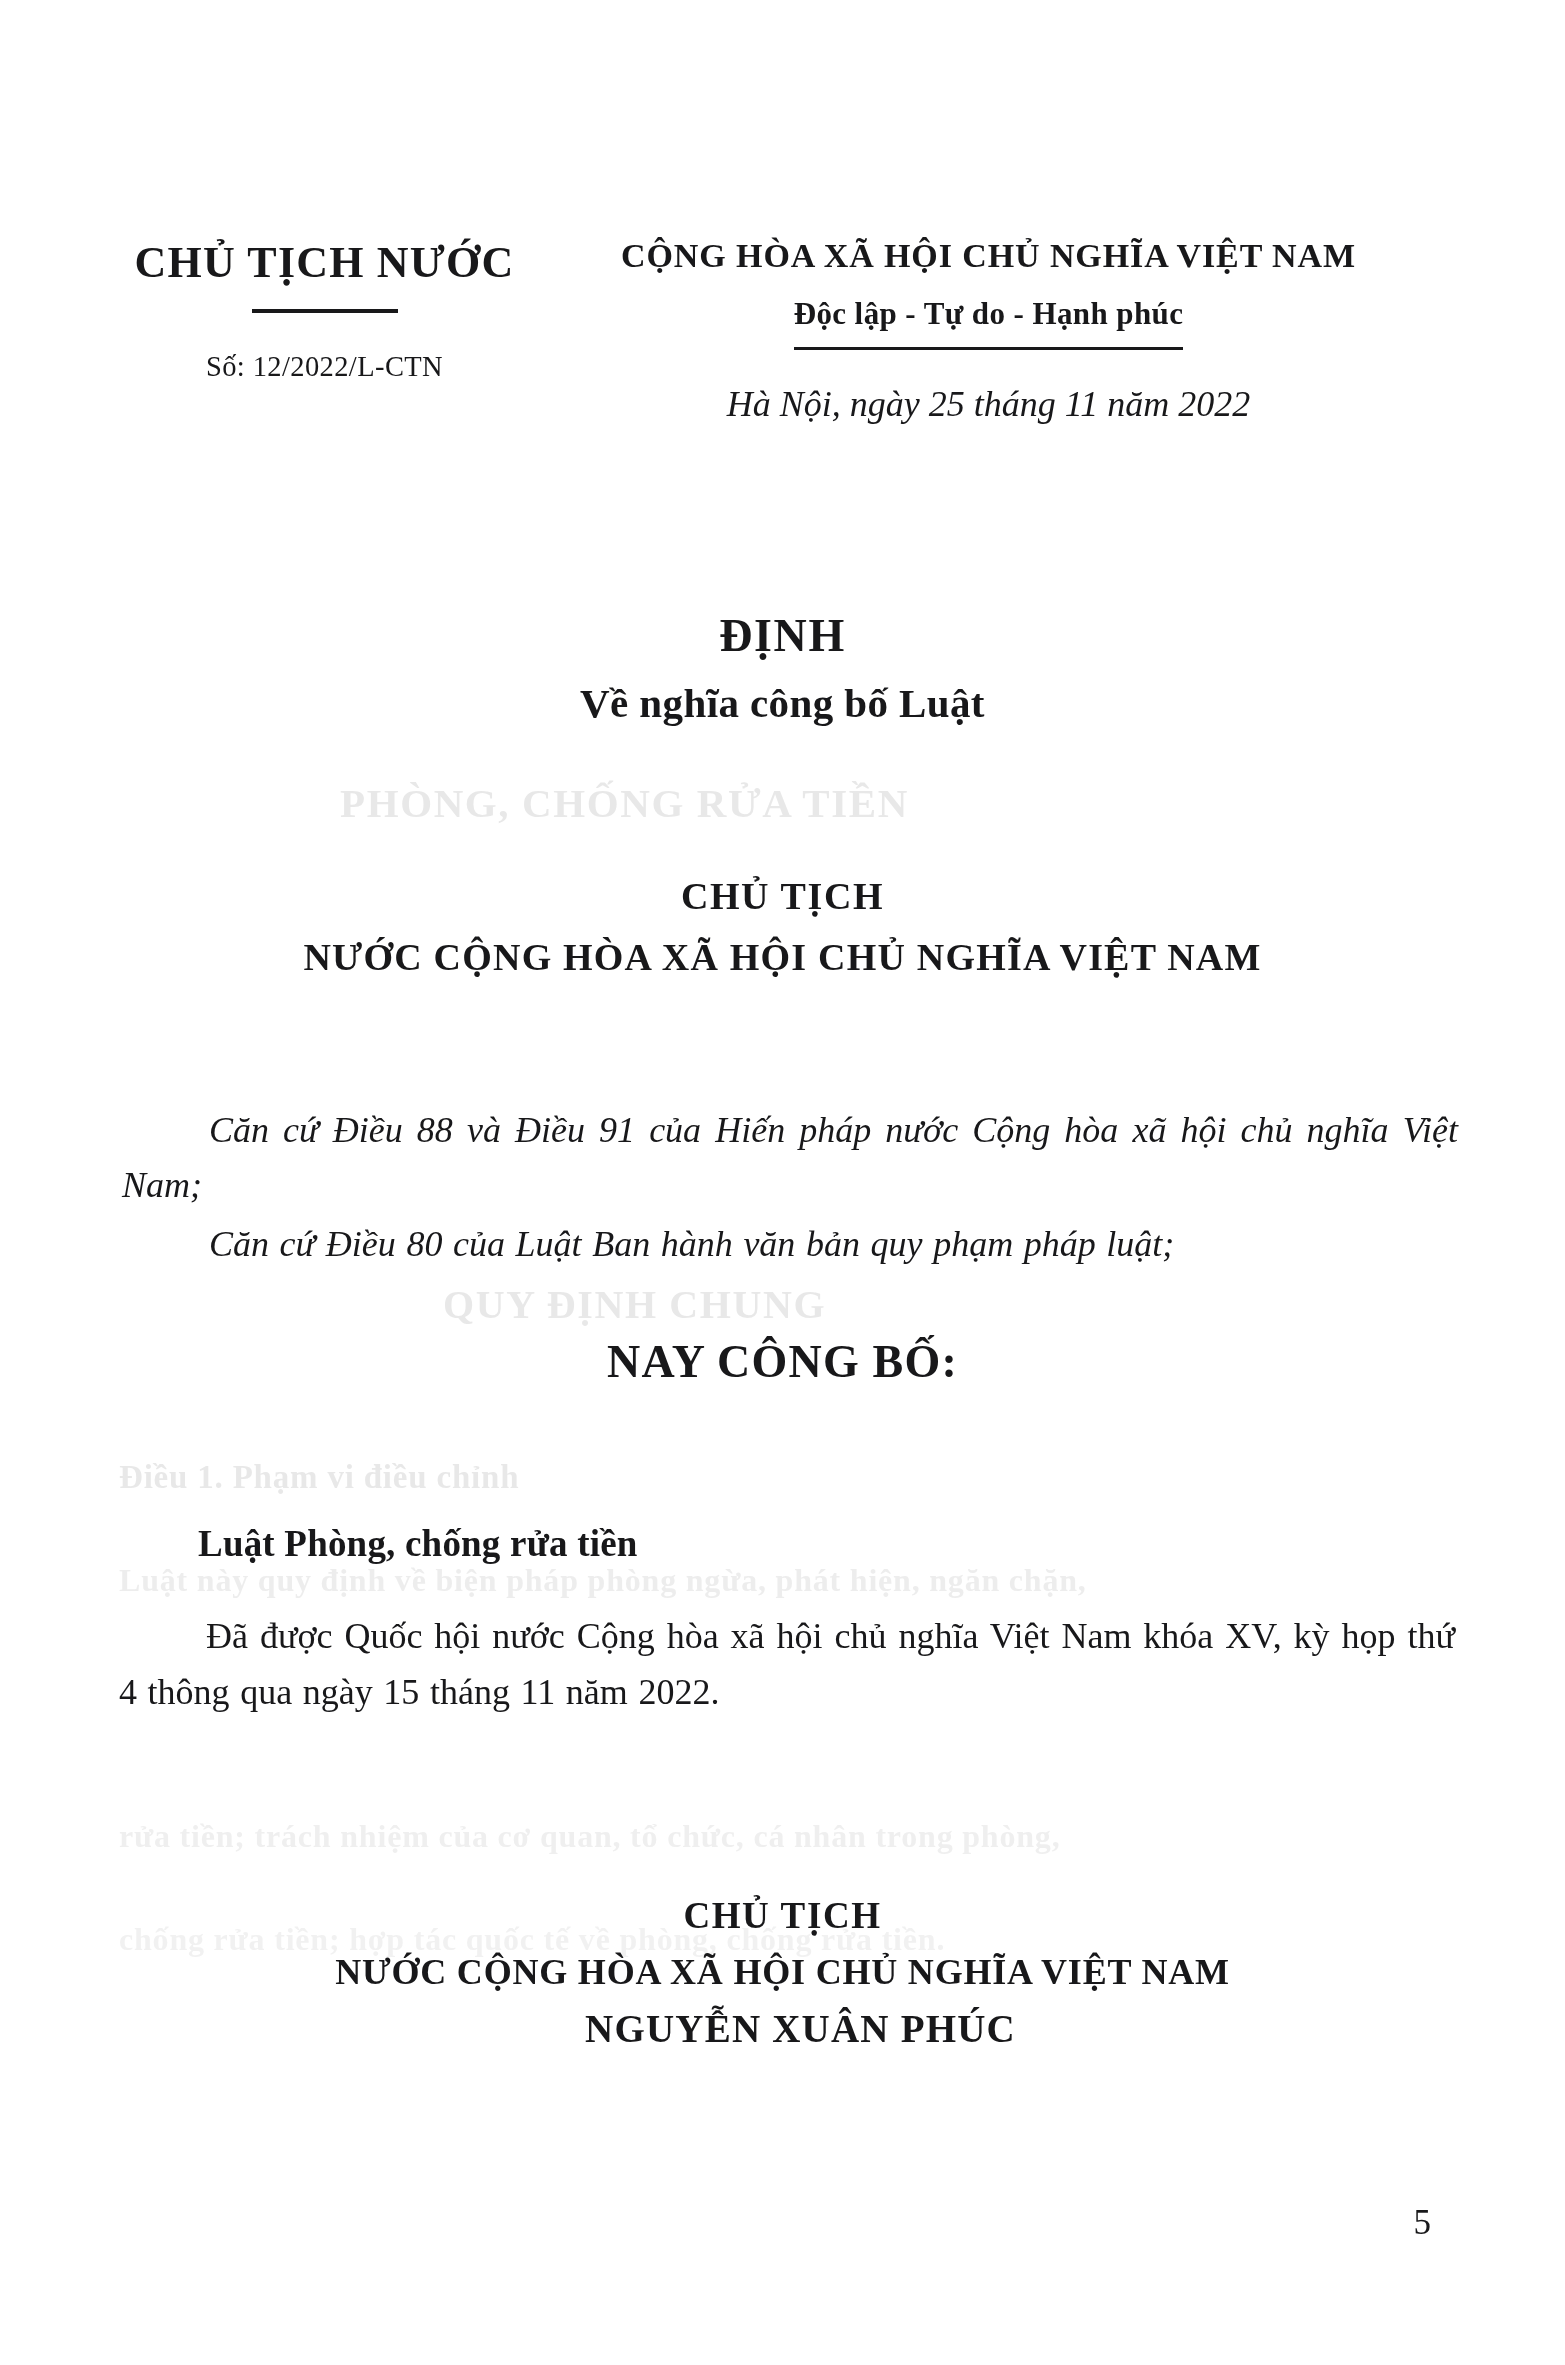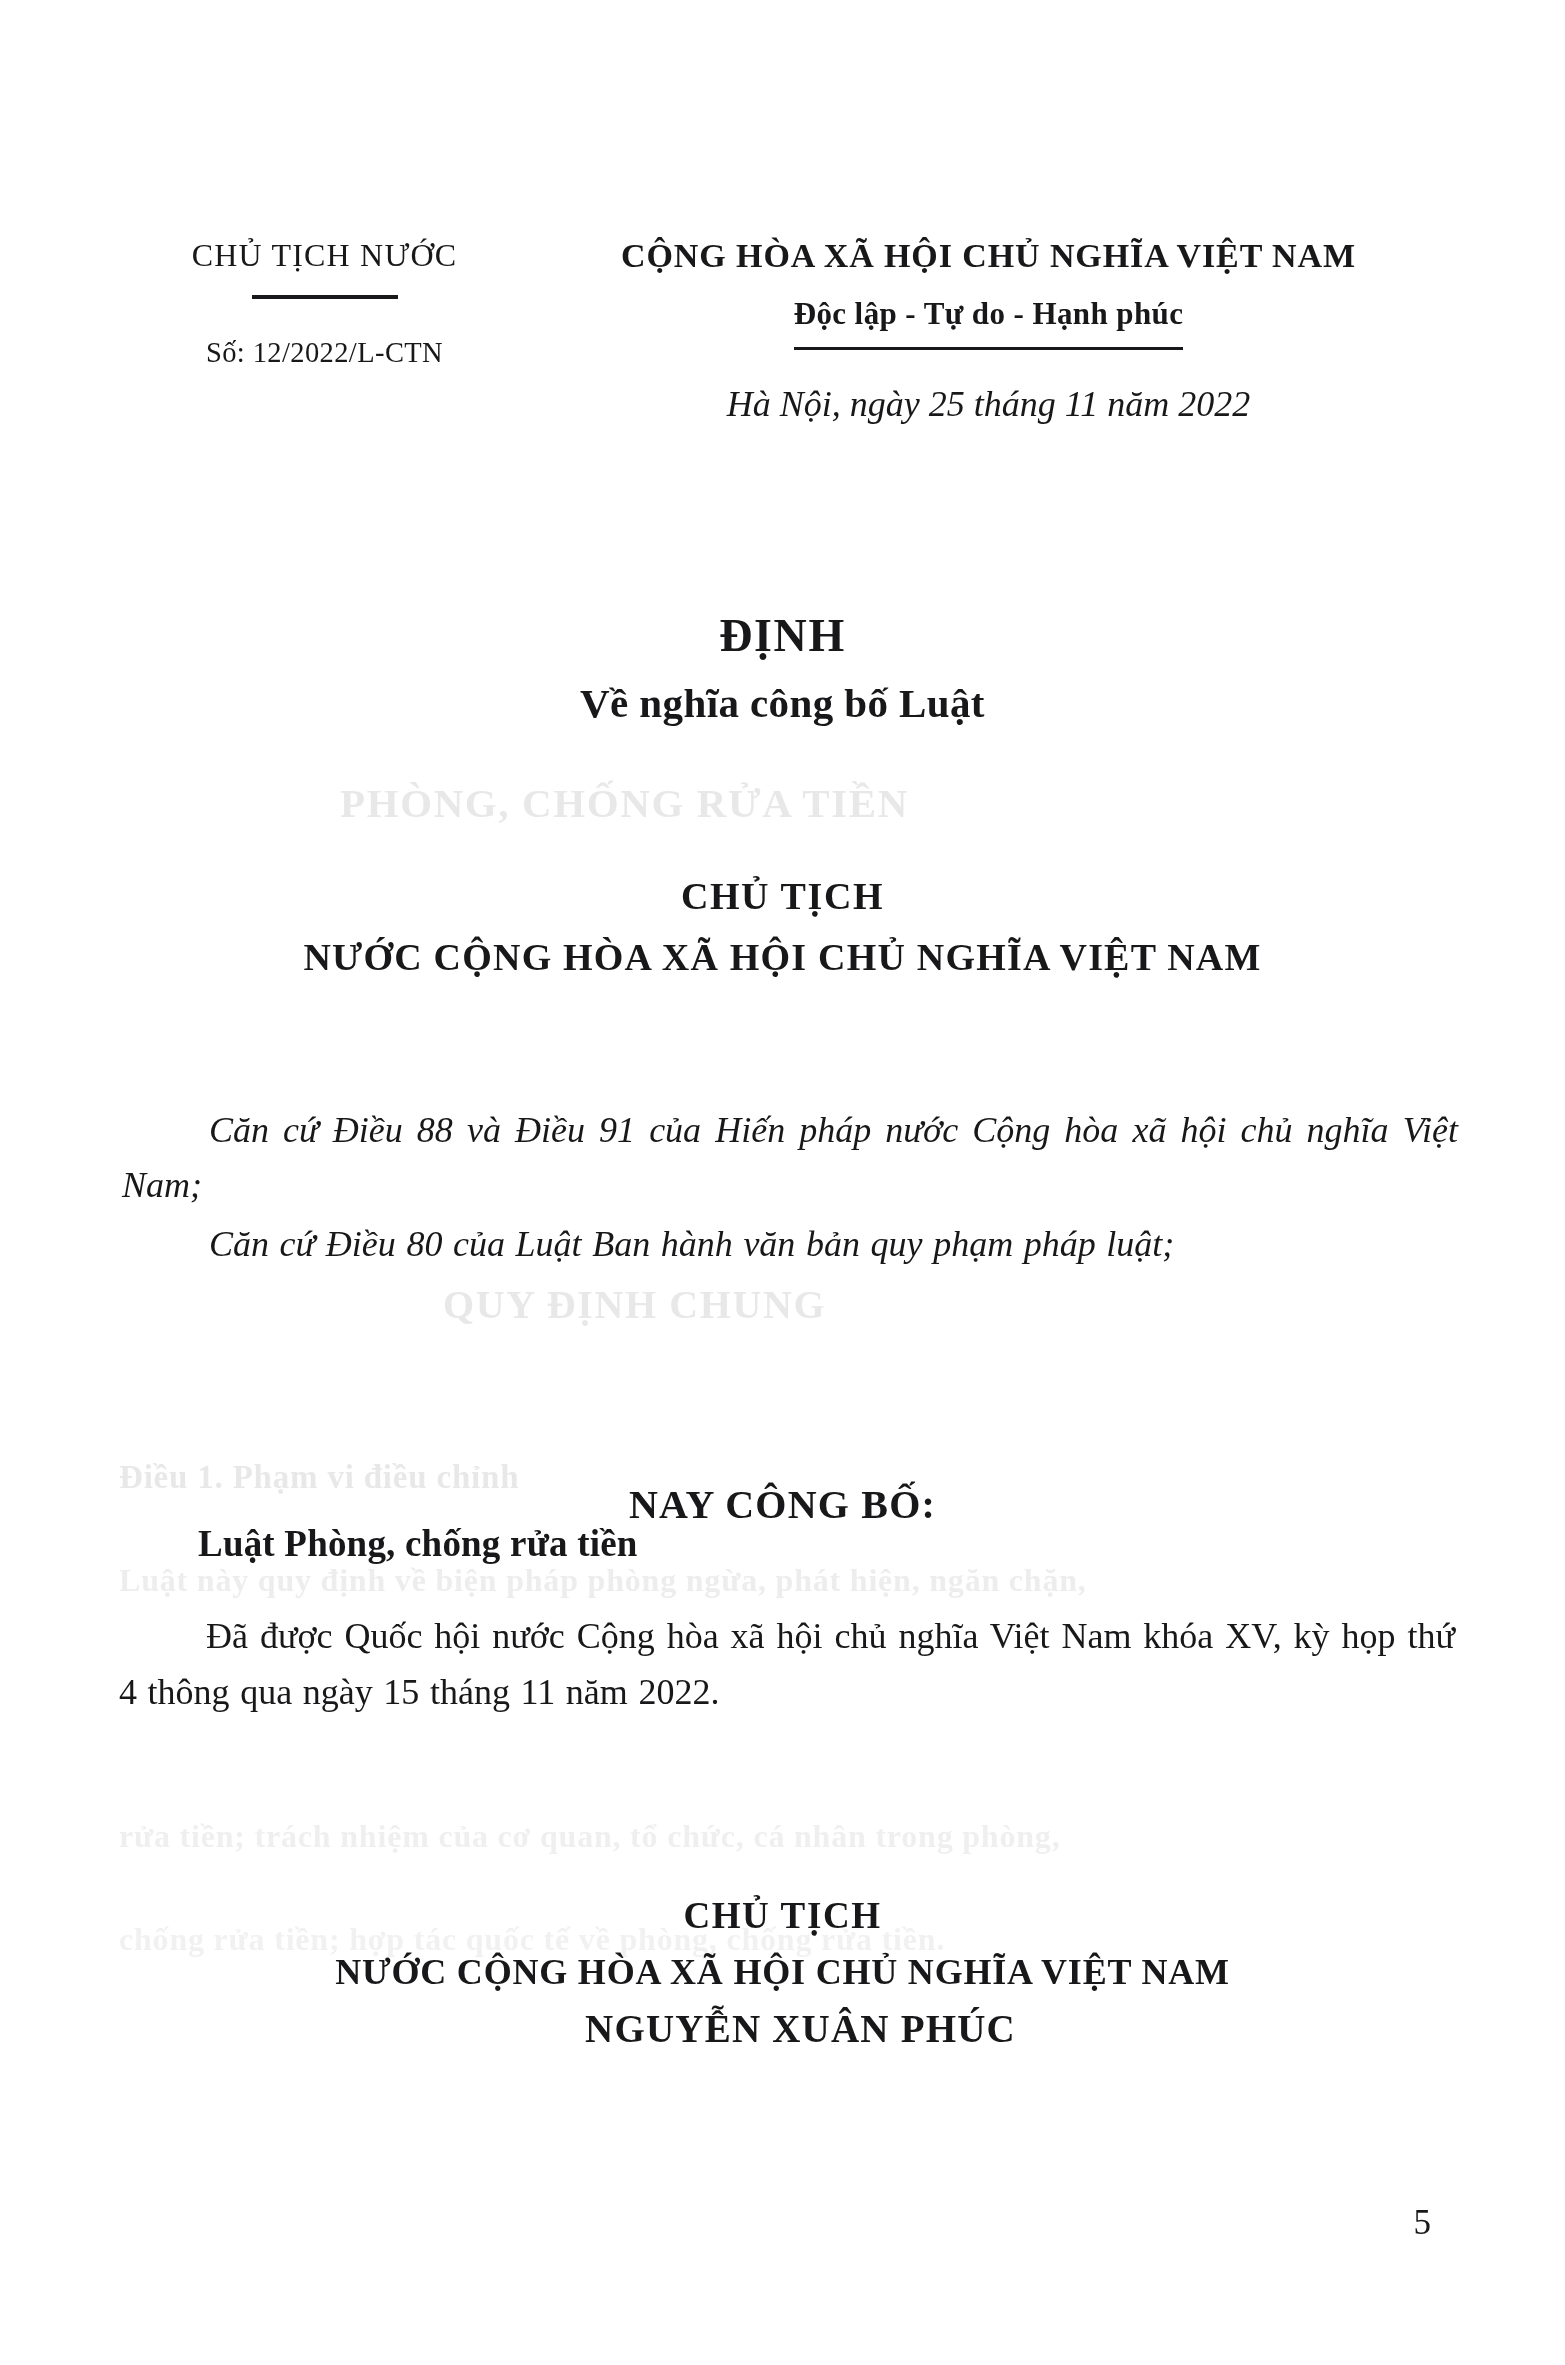--- a/index.html
+++ b/index.html
@@ -52,22 +52,22 @@
     height: 253px;
   }
   .header-left {
     position: absolute;
     left: 119px;
     top: 0;
     width: 411px;
     text-align: center;
   }
   .org-title {
-    font-size: 32px;
-    font-weight: normal;
+    font-size: 44px;
+    font-weight: bold;
     letter-spacing: 1.2px;
     white-space: nowrap;
   }
   .rule {
     width: 146px;
     height: 4px;
     background: #18181a;
     margin: 20.6px auto 0 auto;
   }
   .doc-number {
@@ -158,25 +158,25 @@
     font-style: italic;
     text-align: justify;
     text-indent: 87px;
     line-height: 1.52;
     margin: 0 0 4.7px 0;
     word-spacing: 1.6px;
   }
 
   .proclaim {
     position: absolute;
-    top: 1481px;
-    left: 0;
-    width: 100%;
-    text-align: center;
-    font-size: 40px;
+    top: 1335px;
+    left: 0;
+    width: 100%;
+    text-align: center;
+    font-size: 46px;
     font-weight: bold;
     letter-spacing: 1.2px;
   }
 
   .law-name {
     position: absolute;
     top: 1522px;
     left: 198px;
     font-size: 37px;
     font-weight: bold;

